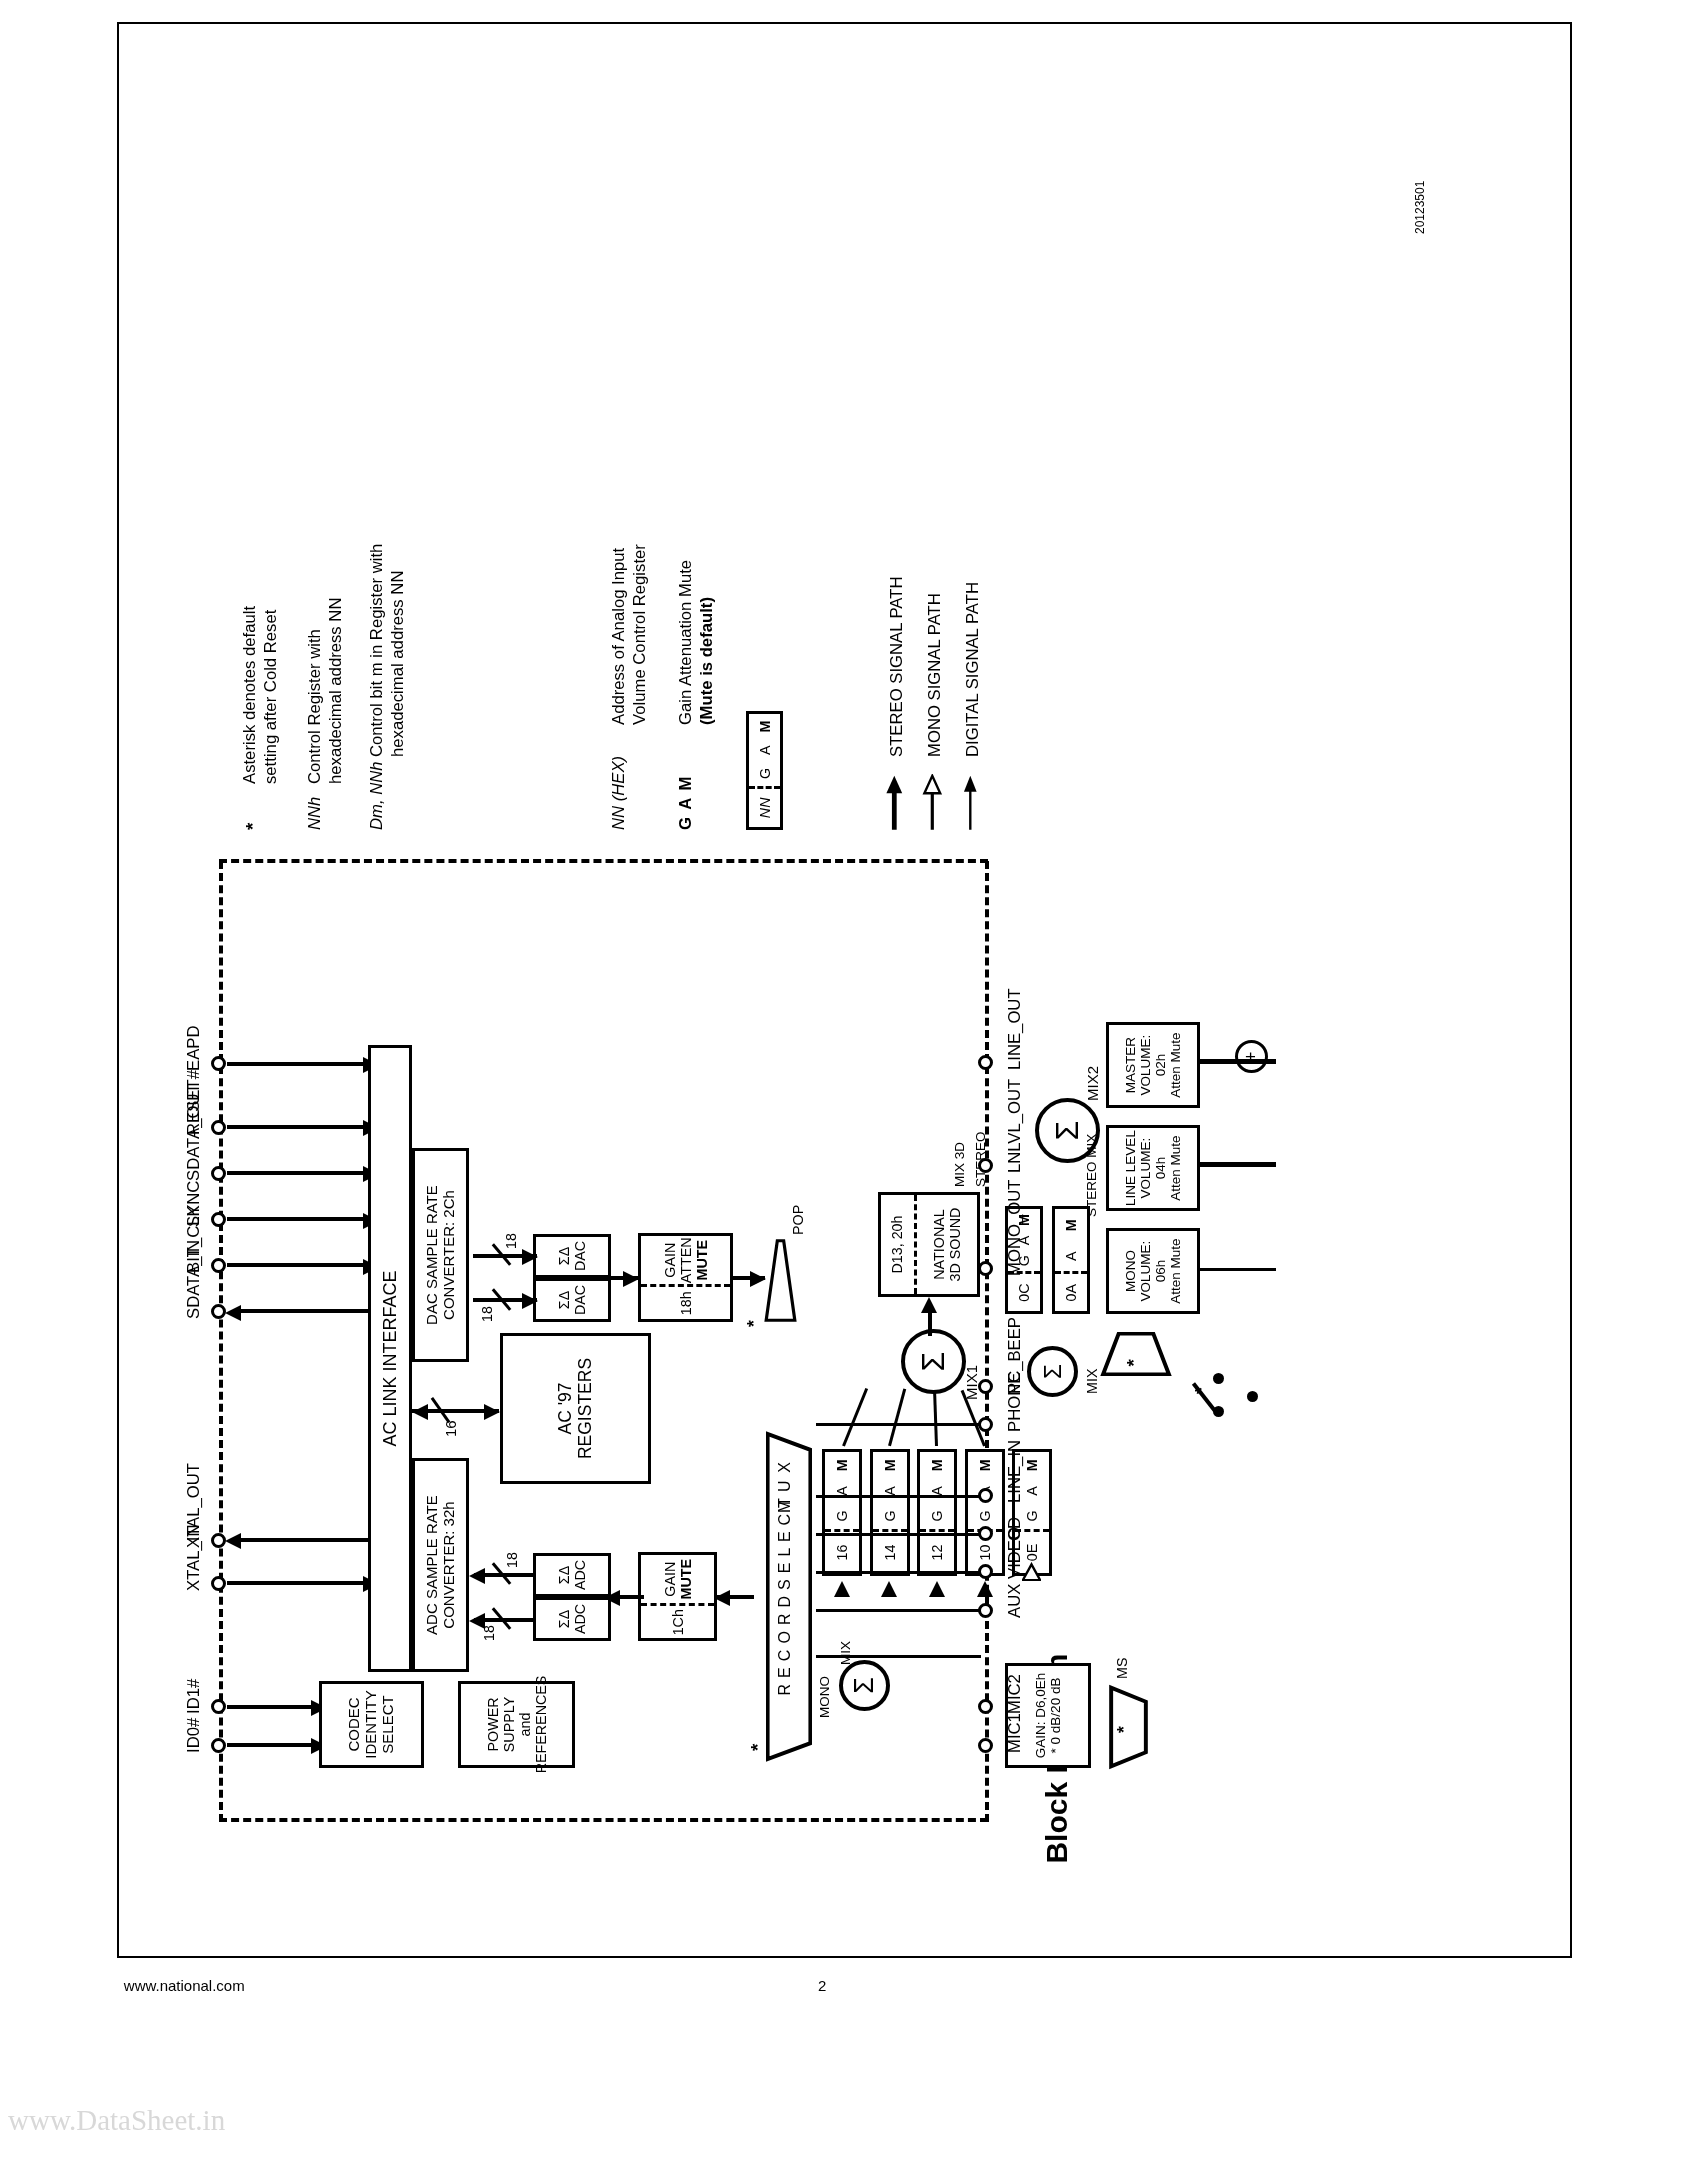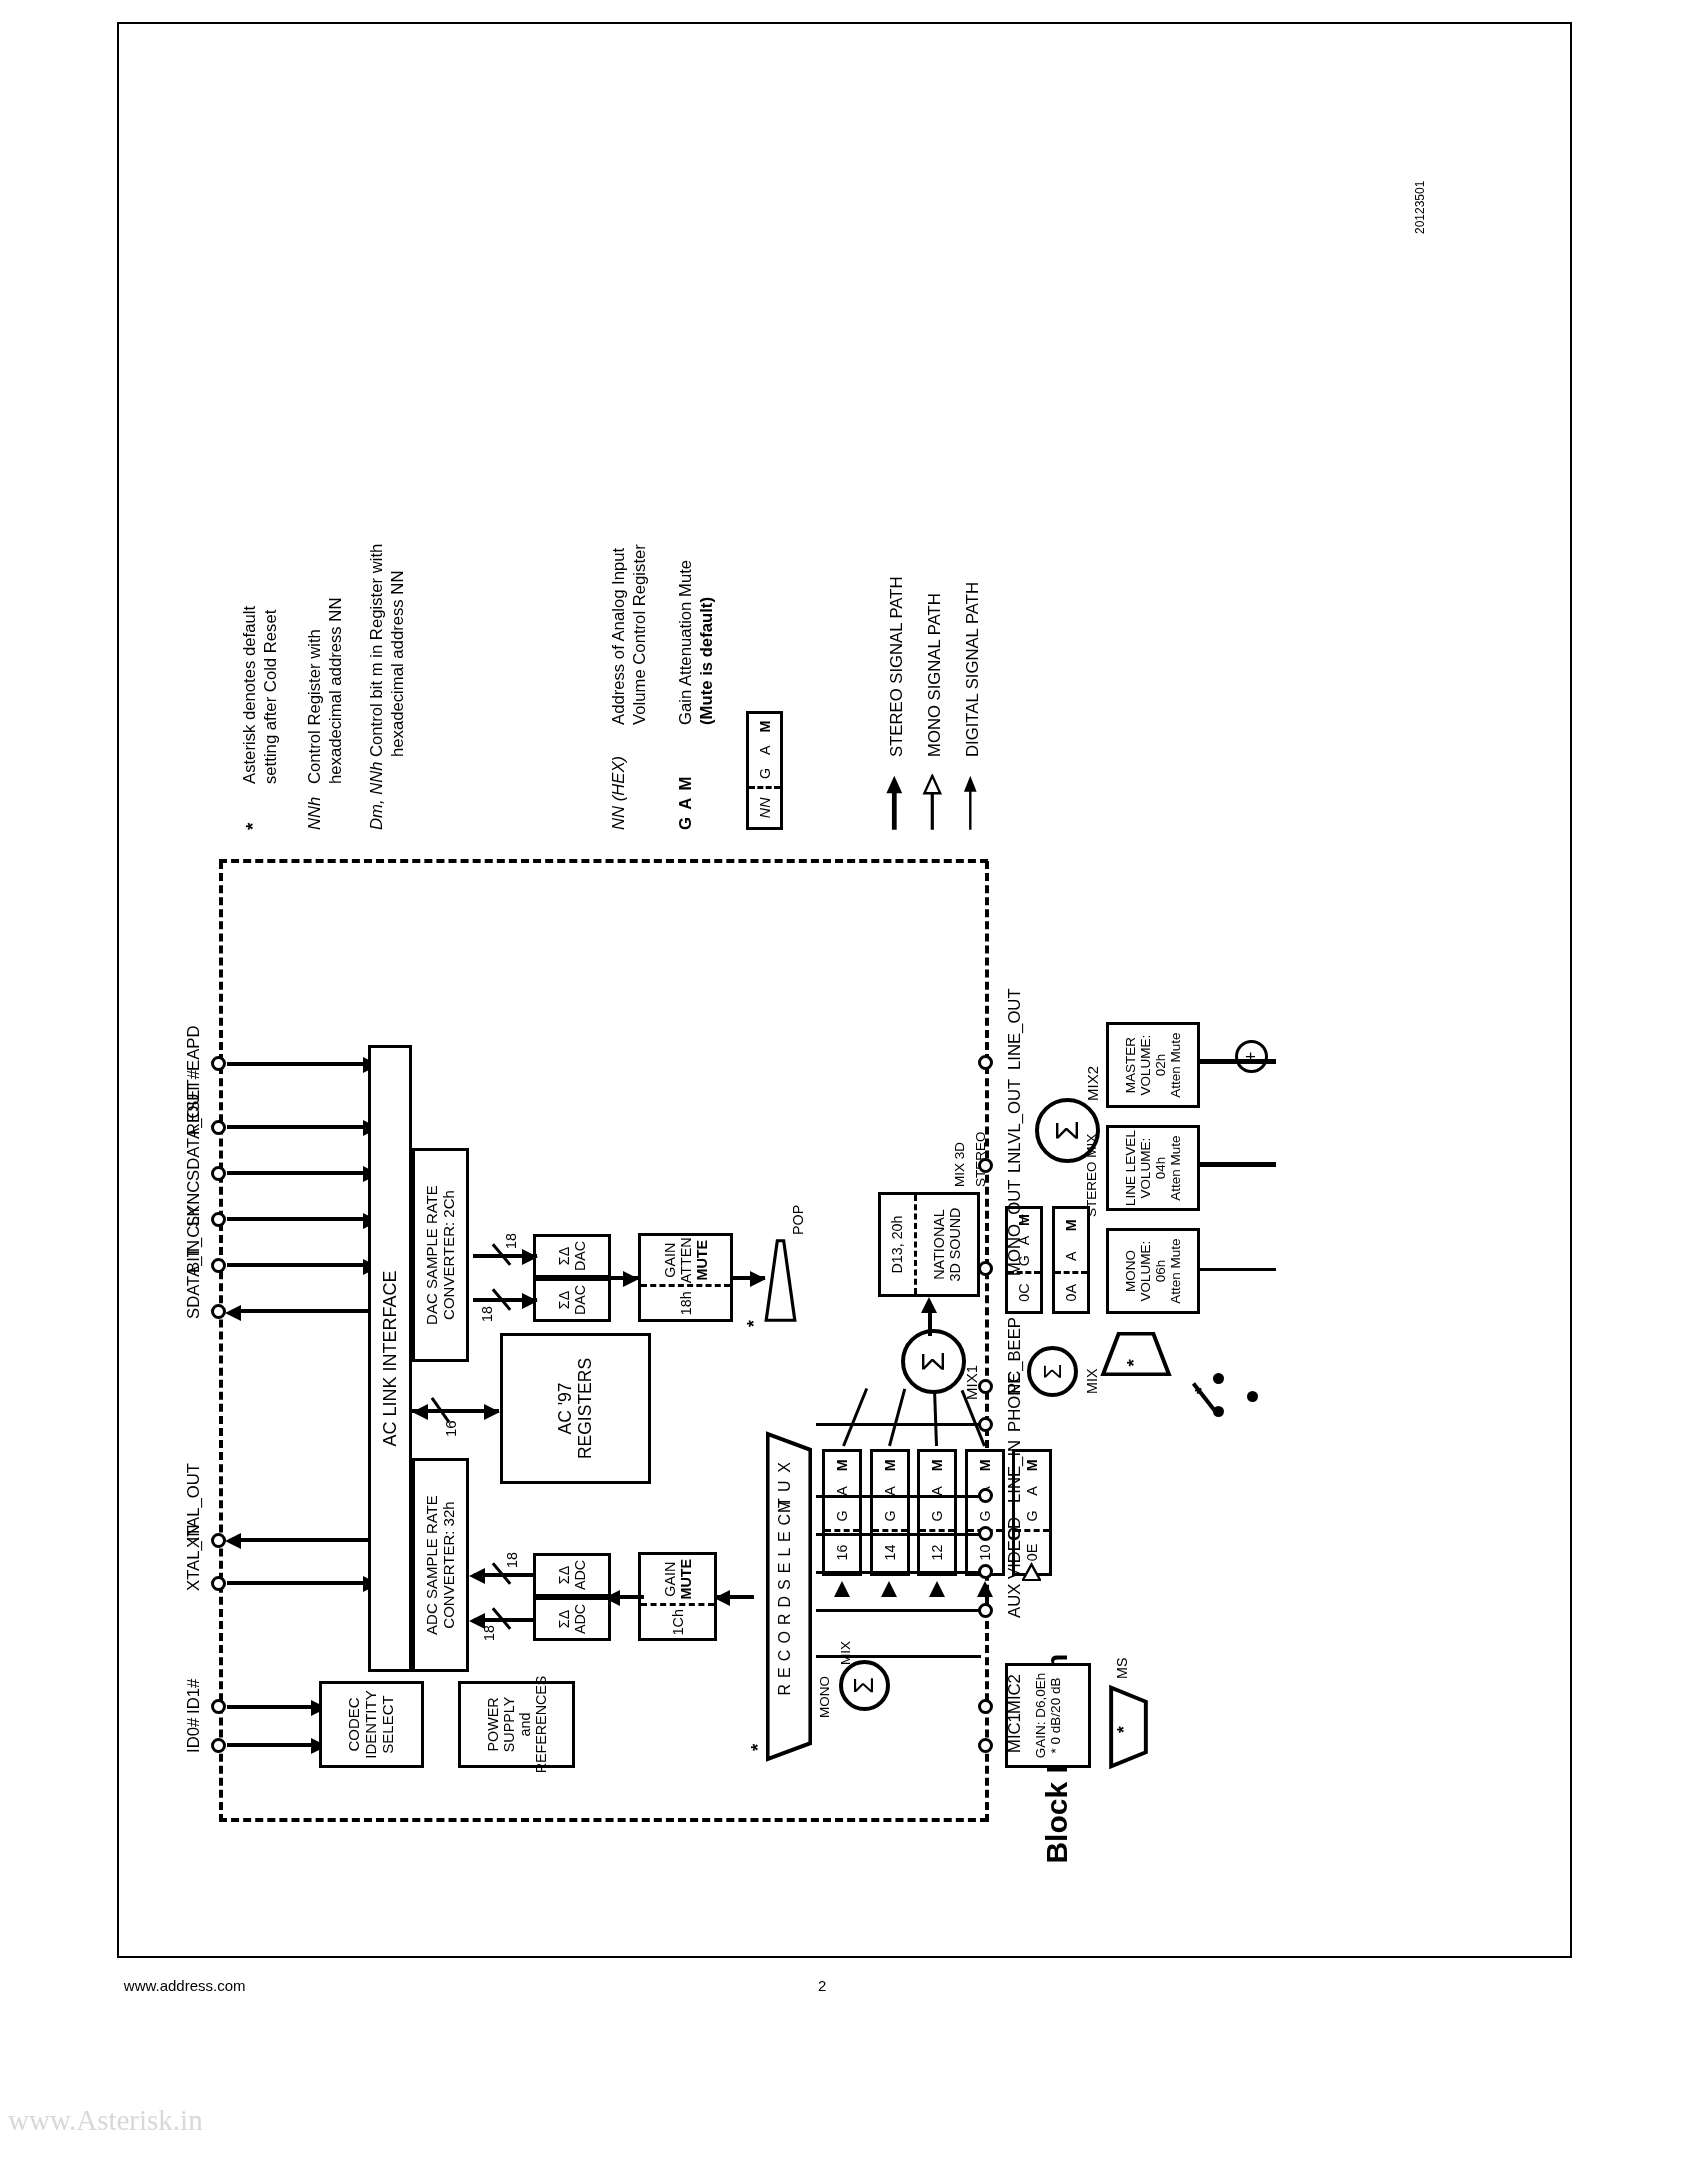--- a/index.html
+++ b/index.html
@@ -529,20 +529,20 @@
             <polygon points="48,5 68,13 48,21" fill="#000"></polygon>
           </svg>
           <span style="margin-left:73px;">DIGITAL SIGNAL PATH</span>
         </div>
       </div>
 
     </div>
   </div>
 
   <div class="footer">
-    <span class="left">www.address.com</span>
+    <span class="left">www.national.com</span>
     <span class="center">2</span>
   </div>
 
-  <div class="watermark">www.Asterisk.in</div>
+  <div class="watermark">www.DataSheet.in</div>
 
 </div>
 
 
 </body></html>

